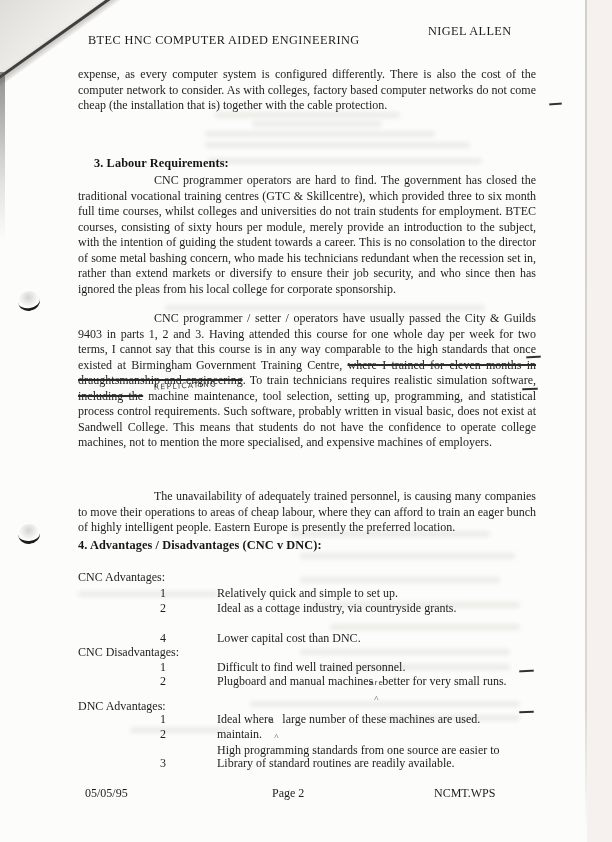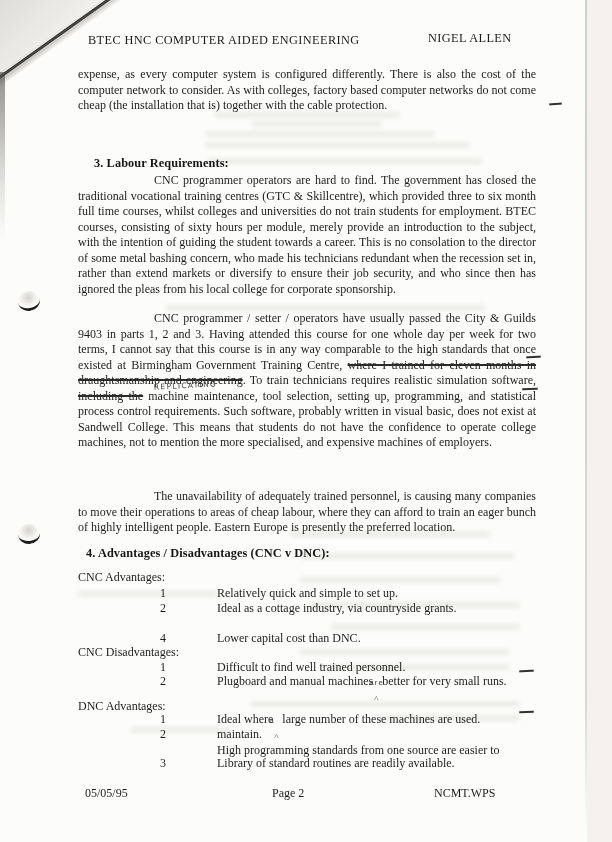--- a/index.html
+++ b/index.html
@@ -75,33 +75,33 @@
   <div class="ghost" style="left:380px;top:715px;width:140px;"></div>
   <div class="ghost" style="left:130px;top:727px;width:100px;"></div>
 
   <div class="margin-dash" style="left:549px;top:103px;width:13px;transform:rotate(-4deg);"></div>
   <div class="margin-dash" style="left:526px;top:356px;width:15px;transform:rotate(-3deg);"></div>
   <div class="margin-dash" style="left:522px;top:388px;width:16px;transform:rotate(-2deg);"></div>
   <div class="margin-dash" style="left:519px;top:670px;width:15px;transform:rotate(-3deg);"></div>
   <div class="margin-dash" style="left:519px;top:711px;width:15px;transform:rotate(-2deg);"></div>
 
   <div class="hdr-text" style="left:88px;top:33px;">BTEC HNC COMPUTER AIDED ENGINEERING</div>
-  <div class="hdr-text" style="left:428px;top:31px;">NIGEL ALLEN</div>
+  <div class="hdr-text" style="left:428px;top:24px;">NIGEL ALLEN</div>
 
   <p class="para" style="top:67px;margin:0;">expense, as every computer system is configured differently. There is also the cost of the computer network to consider. As with colleges, factory based computer networks do not come cheap (the installation that is) together with the cable protection.</p>
 
   <h3 class="heading" style="top:140px;margin:16px;">3. Labour Requirements:</h3>
 
   <p class="para indent" style="top:173px;margin:0;">CNC programmer operators are hard to find. The government has closed the traditional vocational training centres (GTC &amp; Skillcentre), which provided three to six month full time courses, whilst colleges and universities do not train students for employment. BTEC courses, consisting of sixty hours per module, merely provide an introduction to the subject, with the intention of guiding the student towards a career. This is no consolation to the director of some metal bashing concern, who made his technicians redundant when the recession set in, rather than extend markets or diversify to ensure their job security, and who since then has ignored the pleas from his local college for corporate sponsorship.</p>
 
   <p class="para indent" style="top:311px;margin:0;"><span>CNC programmer / setter / operators have usually passed the City &amp; Guilds 9403 in parts 1, 2 and 3. Having attended this course for one whole day per week for two terms, I cannot say that this course is in any way comparable to the high standards that once existed at Birmingham</span><span class="hand-mark">'</span><span>Government Training Centre, </span><span class="strike">where I trained for eleven months in draughtsmanship and engineering</span><span>. To train technicians requires realistic simulation software, </span><span class="ann-wrap"><span class="hand ann-above">REPLICATING</span><span class="strike">including the</span></span><span> machine maintenance, tool selection, setting up, programming, and statistical process control requirements. Such software, probably written in visual basic, does not exist at Sandwell College. This means that students do not have the confidence to operate college machines, not to mention the more specialised, and expensive machines of employers.</span></p>
 
   <p class="para indent" style="top:489px;margin:0;">The unavailability of adequately trained personnel, is causing many companies to move their operations to areas of cheap labour, where they can afford to train an eager bunch of highly intelligent people. Eastern Europe is presently the preferred location.</p>
 
-  <h3 class="heading" style="top:538px;margin:8px;">4. Advantages / Disadvantages (CNC v DNC):</h3>
+  <h3 class="heading" style="top:538px;margin:0;">4. Advantages / Disadvantages (CNC v DNC):</h3>
 
   <div class="list-title" style="top:570px;text-align:right;">CNC Advantages:</div>
   <div class="li-row" style="top:586px;"><span class="li-num">1</span><span class="li-txt">Relatively quick and simple to set up.</span></div>
   <div class="li-row" style="top:601px;"><span class="li-num">2</span><span class="li-txt">Ideal as a cottage industry, via countryside grants.</span></div>
   <div class="li-row" style="top:631px;"><span class="li-num">4</span><span class="li-txt">Lower capital cost than DNC.</span></div>
 
   <div class="list-title" style="top:645px;">CNC Disadvantages:</div>
   <div class="li-row" style="top:660px;"><span class="li-num">1</span><span class="li-txt">Difficult to find well trained personnel.</span></div>
   <div class="li-row" style="top:674px;"><span class="li-num">2</span><span class="li-txt"><span>Plugboard and manual machines</span><span class="ins"><span class="ins-above">are</span><span class="ins-caret">^</span></span><span>better for very small runs.</span></span></div>
 

